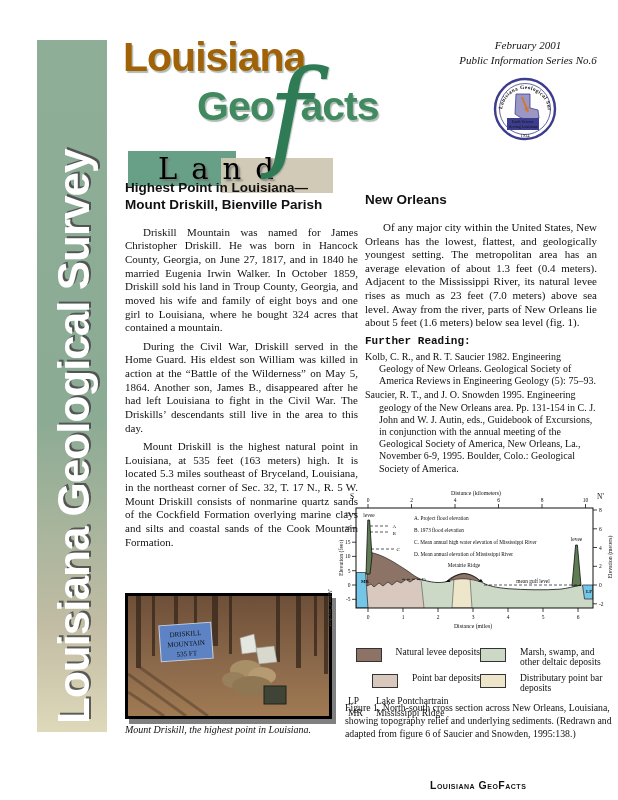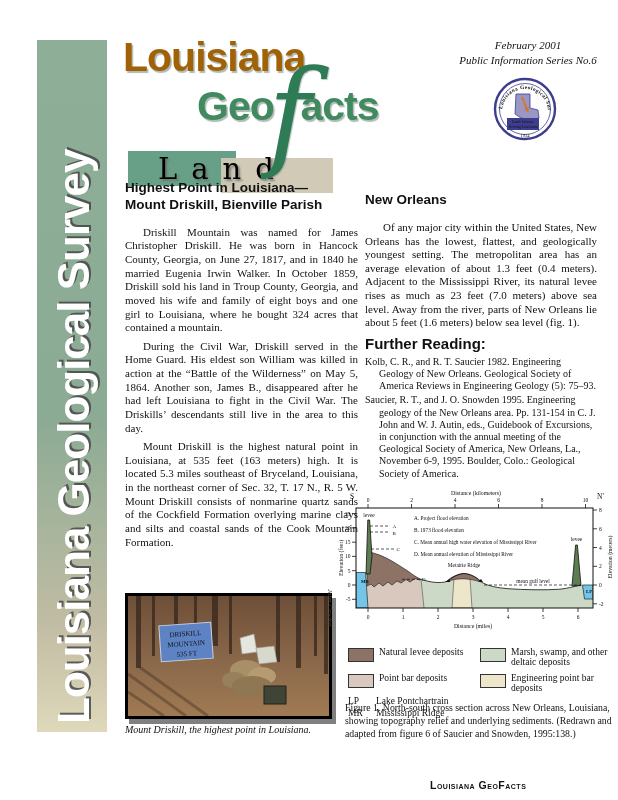--- a/index.html
+++ b/index.html
@@ -36,31 +36,31 @@
     color:#000000;letter-spacing:14px;text-shadow:2px 2px 2px rgba(110,110,110,.8);z-index:4;}
 
   
   .col-head{font-family:"Liberation Sans",sans-serif;font-weight:bold;font-size:13.5px;
     line-height:1.25;}
   .body-par{font-size:11px;line-height:1.24;text-align:justify;text-indent:18px;
     margin:0 0 5px 0;}
   #col-left{left:125px;top:180px;width:233px;}
   #col-right{left:365px;top:192px;width:232px;}
   .head-gap{margin-bottom:12px;}
-  #further-heading{font-family:Liberation Sans, sans-serif;font-weight:bold;
-    font-size:15px;margin:2px 0 4px 0;}
+  #further-heading{font-family:Liberation Mono, monospace;font-weight:bold;
+    font-size:11px;margin:2px 0 4px 0;}
   .refpar{font-size:10px;line-height:1.22;margin:0 0 2px 0;padding-left:14px;
     text-indent:-14px;text-align:left;}
 
   
   #figure-chart{left:338px;top:486px;width:280px;height:158px;}
   
   #chart-legend{left:348px;top:647px;width:268px;font-size:9.5px;line-height:1.1;}
   .leg-grid{display:grid;grid-template-columns:132px 136px;row-gap:5px;}
-  .leg-item{display:flex;align-items:flex-start;gap:5px;}
+  .leg-item{display:flex;align-items:flex-start;gap:14px;justify-content:flex-end;}
   .swatch{width:24px;height:12px;border:1px solid #333;flex:0 0 auto;margin-top:1px;}
   .abbr-row{display:flex;gap:6px;margin-top:2px;}
   .abbr-key{width:22px;flex:0 0 auto;}
   #fig-caption{left:345px;top:701px;width:272px;font-size:9.8px;
     line-height:1.35;}
 
   
   #photo-frame{left:125px;top:593px;width:201px;height:120px;border:3px solid #000;
     box-shadow:4px 5px 0 rgba(60,60,60,.65);background:#7c5c40;}
   #photo-credit{left:334px;top:589px;transform-origin:0 0;transform:rotate(90deg);
@@ -277,21 +277,21 @@
       <div class="leg-item">
         <div class="swatch" style="background-color: rgb(204, 217, 198);"></div>
         <div>Marsh, swamp, and other deltaic deposits</div>
       </div>
       <div class="leg-item">
         <div class="swatch" style="background-color: rgb(217, 200, 189);"></div>
         <div>Point bar deposits</div>
       </div>
       <div class="leg-item">
         <div class="swatch" style="background-color: rgb(237, 230, 203);"></div>
-        <div>Engineering point bar deposits</div>
+        <div>Distributary point bar deposits</div>
       </div>
     </div>
     <div class="abbr-row">
       <div class="abbr-key">LP</div>
       <div>Lake Pontchartrain</div>
     </div>
     <div class="abbr-row">
       <div class="abbr-key">MR</div>
       <div>Mississippi Ridge</div>
     </div>

